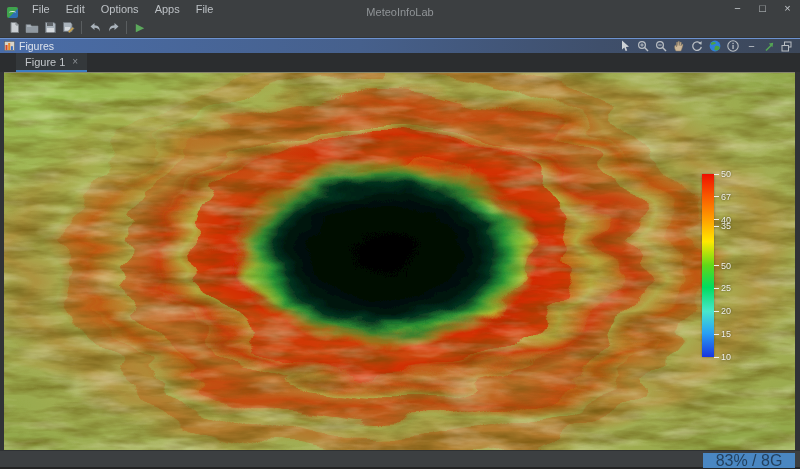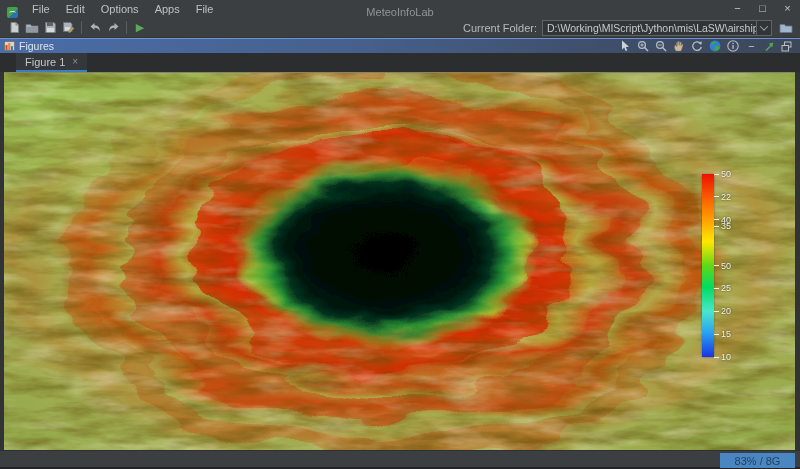--- a/index.html
+++ b/index.html
@@ -66,22 +66,22 @@
             box-shadow:0 0 2px rgba(0,0,0,0.35); }
   .cb-tick { position:absolute; left:12px; display:flex; align-items:center;
              transform:translateY(-50%); }
   .cb-line { width:5px; height:1px; background:#f0f0ec; }
   .cb-label { color:#f4f4ee; font-size:9px; margin-left:2px;
               text-shadow:0 0 2px rgba(40,40,10,0.9); }
 
   
   .statusbar { height:19px; flex:0 0 19px; background:#3c3f41; position:relative;
                box-shadow:inset 0 -2px 0 #242424; border-top:1px solid #2e3133; }
-  .mem-badge { position:absolute; right:5px; top:2px; width:75px; height:15px; background:#4a87c2;
-               color:#24425f; font-size:11px; display:flex; align-items:center;
+  .mem-badge { position:absolute; right:5px; top:2px; width:92px; height:15px; background:#4a87c2;
+               color:#24425f; font-size:16px; display:flex; align-items:center;
                justify-content:center;margin-left:17px; }
 
   .ico { display:block; }
 </style>
 </head>
 <body>
 
 <div class="window">
 
   <div class="titlebar">
@@ -135,34 +135,20 @@
     </span>
     <span class="tb-btn">
       <svg class="ico" width="13" height="12" viewBox="0 0 13 12">
           <path d="M7.5 1 L11.5 4.5 L7.5 8 V5.8 C4.5 5.8 3 7 2.2 9.5 C2 6 3.5 3.2 7.5 3.2 Z" fill="#a9b2ba"></path>
         </svg>
     </span>
     <span class="tb-sep"></span>
     <span class="tb-btn">
       <span class="run-glyph">▶</span>
     </span>
-    <div class="folder-bar">
-      <span class="folder-label">Current Folder:</span>
-      <div class="combo">
-        <span class="combo-text">D:\Working\MIScript\Jython\mis\LaSW\airship</span>
-        <span class="combo-dd">
-            <span class="chev"></span>
-          </span>
-      </div>
-      <span class="tb-btn">
-        <svg class="ico" width="14" height="12" viewBox="0 0 14 12">
-            <path d="M1 2.5 h4.5 l1 1.5 H13 v6.5 H1 z" fill="#9fb6cd" stroke="#657688" stroke-width="0.8"></path>
-          </svg>
-      </span>
-    </div>
   </div>
 
   <div class="panel-header">
     <svg class="ico" width="11" height="10" viewBox="0 0 11 10">
         <rect x="0.5" y="0.5" width="10" height="9" fill="#d8d4c8" stroke="#555" stroke-width="0.5"></rect>
         <rect x="1.5" y="4" width="2" height="5" fill="#d44a2a"></rect>
         <rect x="4.2" y="2" width="2" height="7" fill="#e8862a"></rect>
         <rect x="6.9" y="5.2" width="2" height="3.8" fill="#3a6fc0"></rect>
       </svg>
     <span class="ph-title">Figures</span>
@@ -282,21 +268,21 @@
       </svg>
 
       <div class="colorbar">
         <div class="cb-bar"></div>
         <div class="cb-tick" style="top:6px">
             <span class="cb-line"></span>
             <span class="cb-label">50</span>
           </div>
         <div class="cb-tick" style="top:28.9px">
             <span class="cb-line"></span>
-            <span class="cb-label">22</span>
+            <span class="cb-label">67</span>
           </div>
         <div class="cb-tick" style="top:51.8px">
             <span class="cb-line"></span>
             <span class="cb-label">40</span>
           </div>
         <div class="cb-tick" style="top:58px">
             <span class="cb-line"></span>
             <span class="cb-label">35</span>
           </div>
         <div class="cb-tick" style="top:97.5px">

